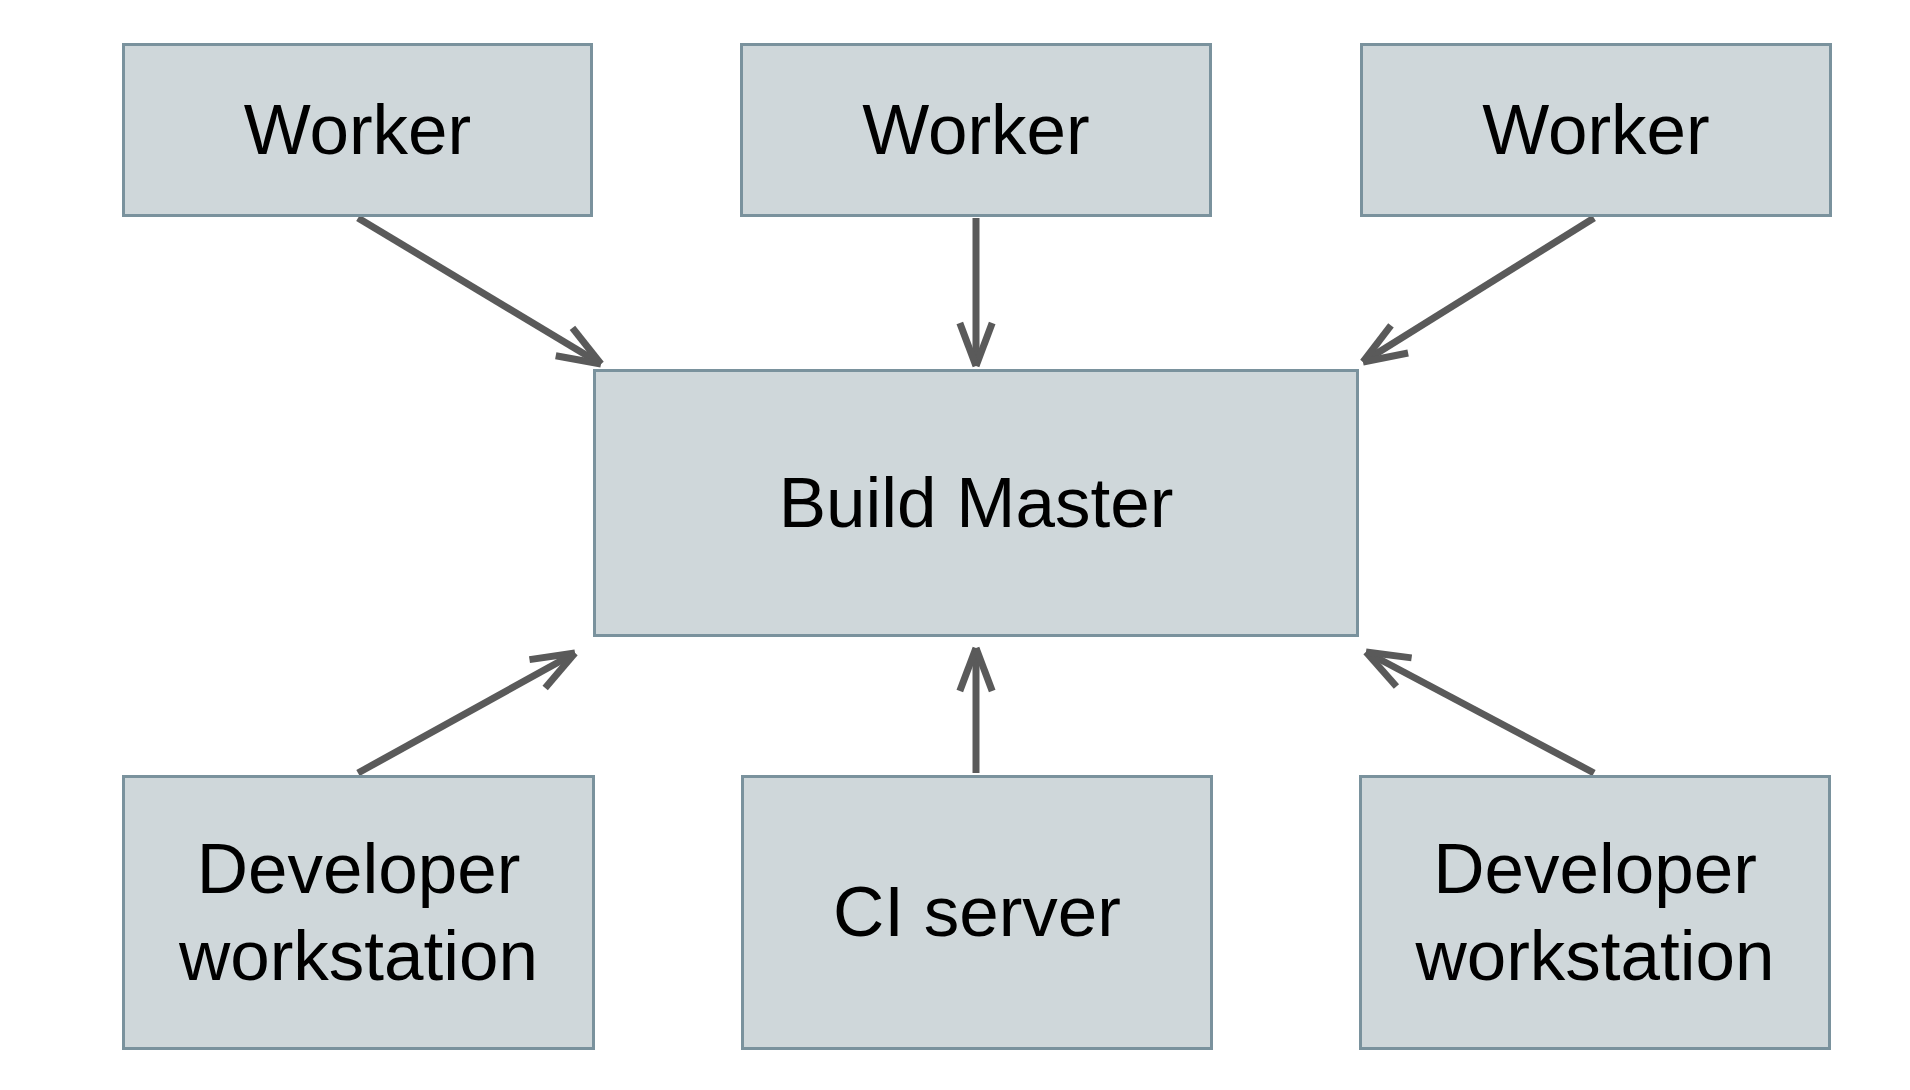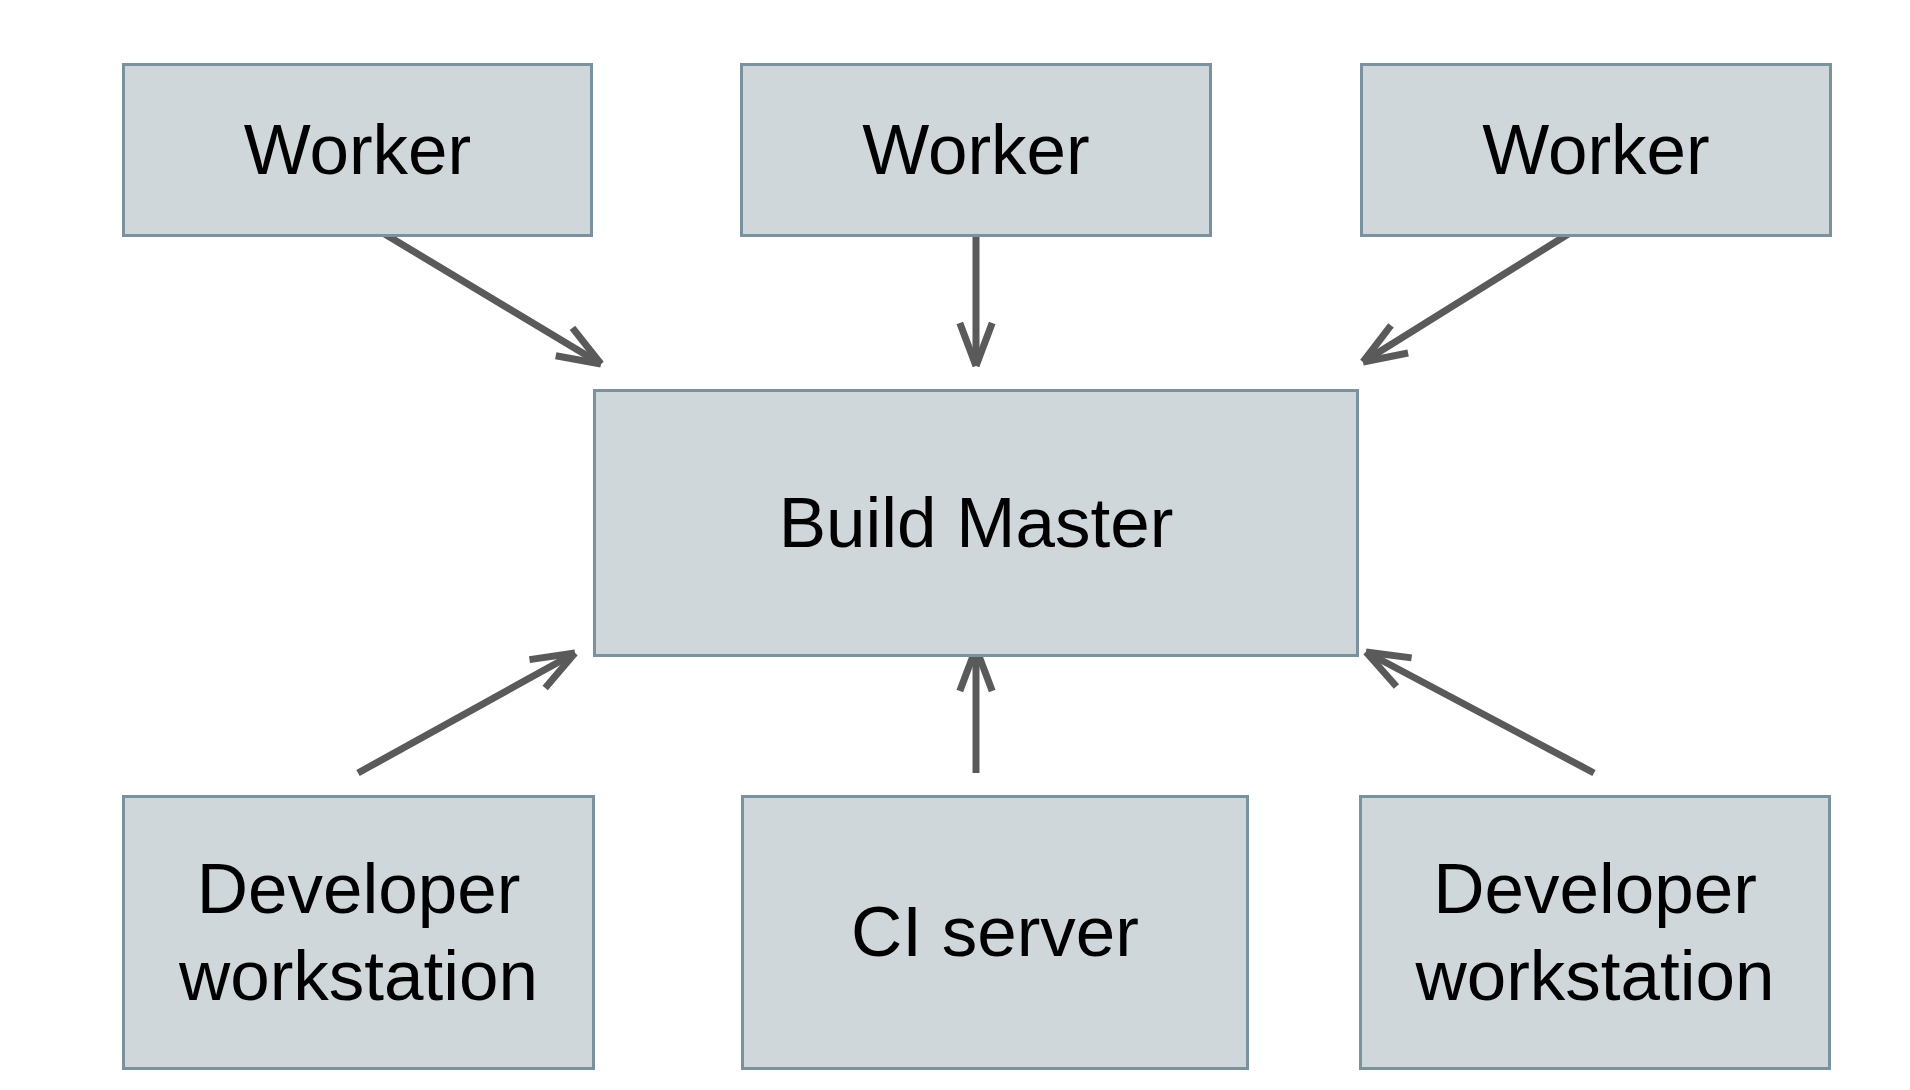--- a/index.html
+++ b/index.html
@@ -28,21 +28,20 @@
     box-sizing: border-box;
     background: var(--node-fill, #cfd7da);
     border: 3px solid var(--node-border, #7a929d);
     display: flex;
     align-items: center;
     justify-content: center;
     text-align: center;
     color: var(--text-color, #000000);
     font-size: 71px;
     line-height: 1.22;
-    margin-top: 20px;
   }
   .node-label {
     display: block;
     padding: 0 12px;
   }
 </style>
 </head>
 <body>
 
 <div class="canvas" style="--bg: #ffffff; --node-fill: #cfd7da; --node-border: #7a929d; --text-color: #000000;">
@@ -87,20 +86,20 @@
       </div>
       <div class="node" style="left: 1360px; top: 43px; width: 472px; height: 174px;">
         <span class="node-label">Worker</span>
       </div>
       <div class="node" style="left: 593px; top: 369px; width: 766px; height: 268px;">
         <span class="node-label">Build Master</span>
       </div>
       <div class="node" style="left: 122px; top: 775px; width: 473px; height: 275px;">
         <span class="node-label">Developer workstation</span>
       </div>
-      <div class="node" style="left: 741px; top: 775px; width: 508px; height: 275px;">
+      <div class="node" style="left: 741px; top: 775px; width: 472px; height: 275px;">
         <span class="node-label">CI server</span>
       </div>
       <div class="node" style="left: 1359px; top: 775px; width: 472px; height: 275px;">
         <span class="node-label">Developer workstation</span>
       </div>
     </div>
 </div>
 
 </body></html>

